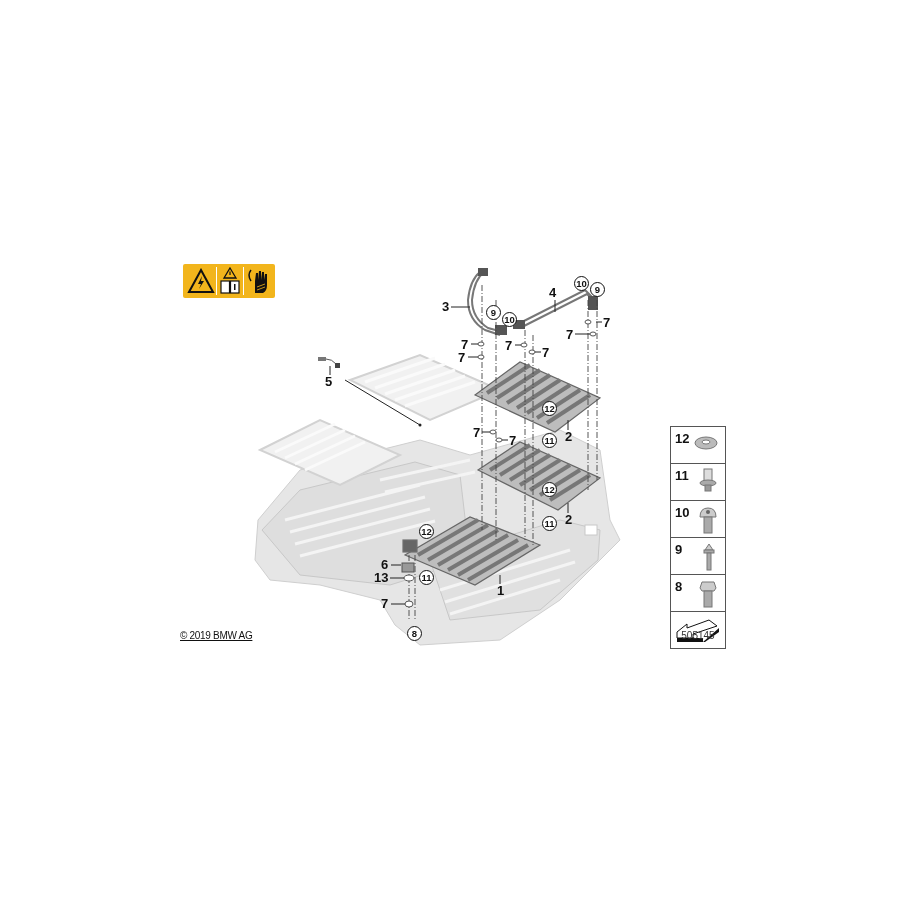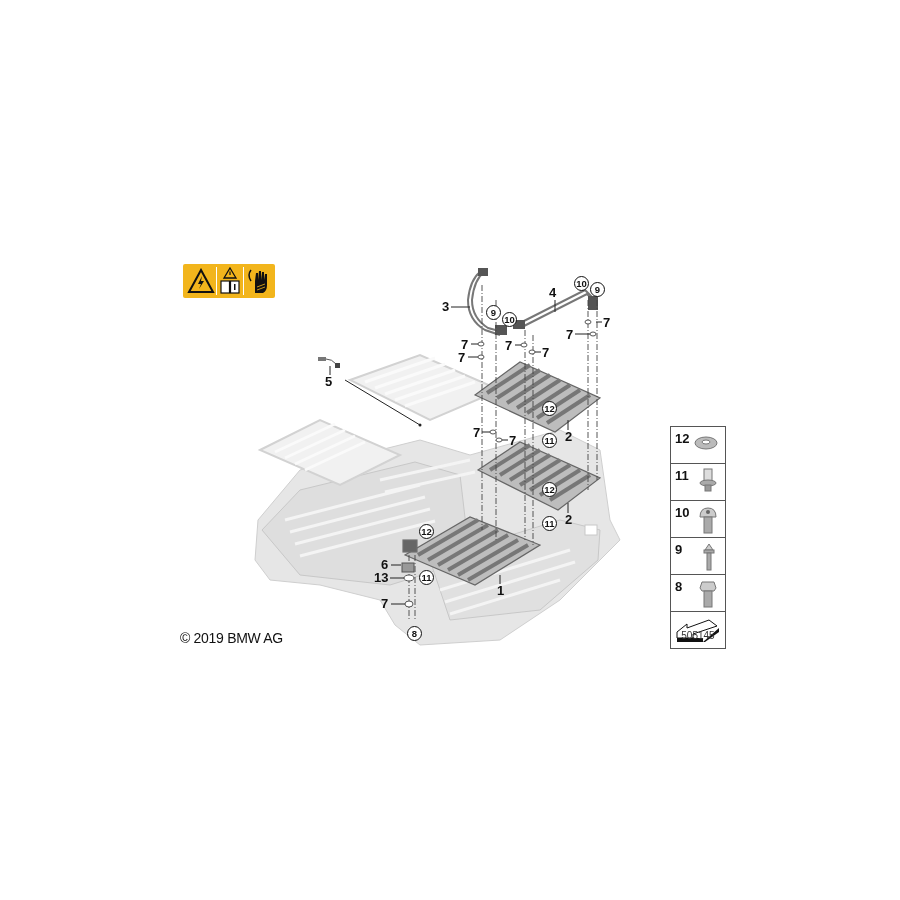--- a/index.html
+++ b/index.html
@@ -18,22 +18,22 @@
     .warning-label .cell { height: 28px; display: flex; align-items: center; justify-content: center; }
     .warning-label .sep { width: 1px; height: 28px; background: #fff; }
     .legend { position: absolute; left: 670px; top: 426px; width: 54px; border: 1px solid #555;
               background: #fff; }
     .legend-row { height: 36px; border-bottom: 1px solid #555; position: relative; }
     .legend-row:last-child { border-bottom: none; }
     .legend-num { position: absolute; left: 4px; top: 4px; font-weight: bold; font-size: 13px; color: #111; }
     .legend-icon { position: absolute; right: 6px; top: 4px; }
     .ref-number { position: absolute; left: 670px; top: 630px; width: 56px; text-align: center;
                   font-size: 10px; color: #333; }
-    .copyright { position: absolute; left: 180px; top: 630px; font-size: 14px; color: #111;
-                 font-weight: normal; letter-spacing: -0.3px; }
+    .copyright { position: absolute; left: 180px; top: 630px; font-size: 10px; color: #111;
+                 font-weight: normal; letter-spacing: -0.3px; text-decoration: underline; }
   </style>
 </head>
 <body>
 
 <div class="canvas">
   <svg width="900" height="900" viewBox="0 0 900 900">
 
     <g fill="#e6e6e6" stroke="#cfcfcf" stroke-width="1">
       <path d="M258 520 L300 470 L420 440 L470 455 L560 430 L600 450 L610 520 L620 540 L600 560 L560 600 L500 640 L420 645 L395 625 L380 600 L320 585 L270 580 L255 560 Z"></path>
       <path d="M262 530 L300 490 L415 462 L460 475 L470 560 L390 585 L300 575 Z" fill="#dedede" stroke="#c8c8c8"></path>

